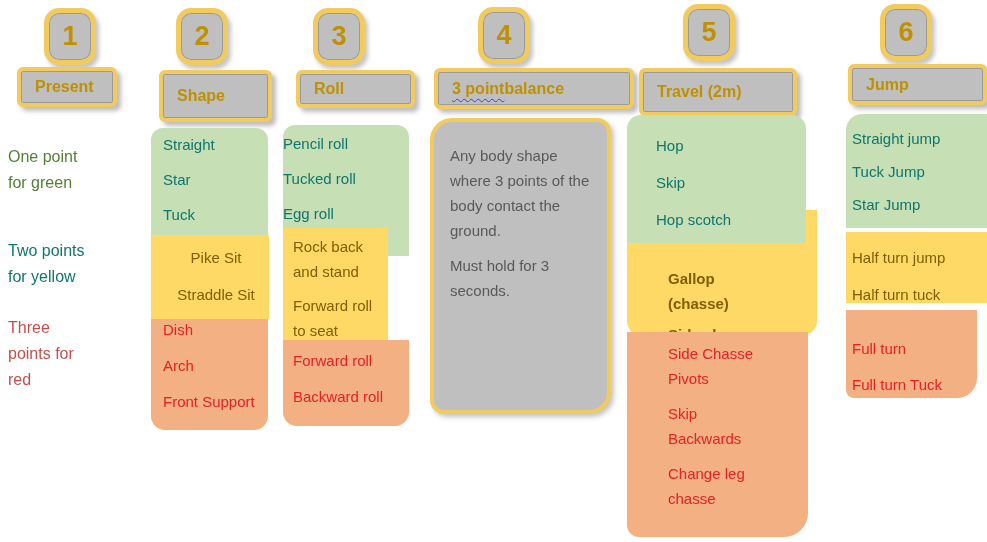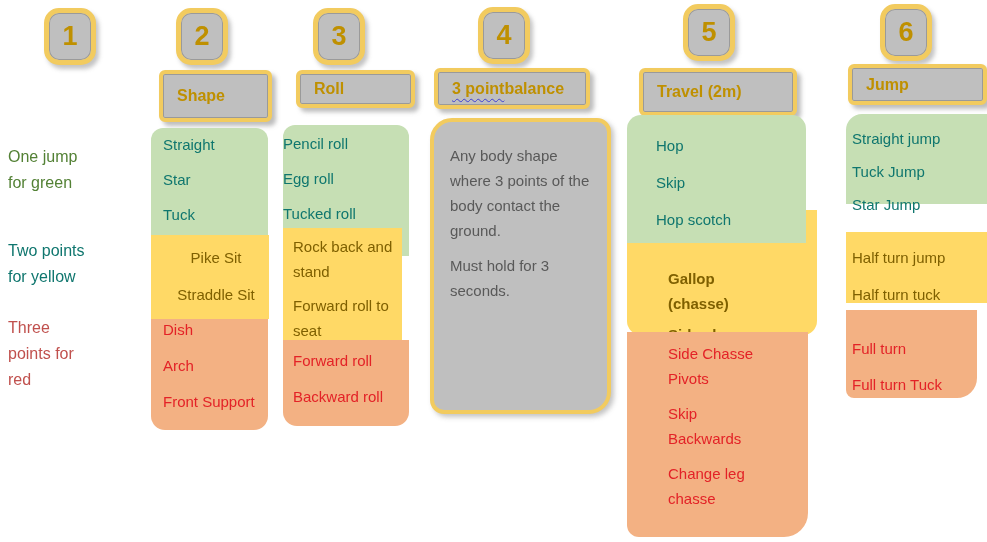--- a/index.html
+++ b/index.html
@@ -60,21 +60,24 @@
   .note-p{font-size:15px;line-height:25px;color:#595959;margin:0 0 10px 0;}
   
   .legend{position:absolute;font-size:16px;line-height:26px;}
 </style>
 </head>
 <body>
 
 <div class="stage">
 
   <div class="badge" style="left:44px;top:8px">1</div>
-  <div class="legend" style="left:8px;top:144px;width:85px;color:#538135">One jump for green</div>
+  <div class="titlebox" style="left:17px;top:67px;width:100px;height:40px">
+    <span>Present</span>
+  </div>
+  <div class="legend" style="left:8px;top:144px;width:85px;color:#538135">One point for green</div>
   <div class="legend" style="left:8px;top:238px;width:85px;color:#0f766e">Two points for yellow</div>
   <div class="legend" style="left:8px;top:315px;width:75px;color:#C0504D">Three points for red</div>
 
   <div class="badge" style="left:176px;top:8px">2</div>
   <div class="titlebox" style="left:159px;top:70px;width:113px;height:52px">
     <span>Shape</span>
   </div>
   <div class="sec green c2g" style="left:151px;top:128px;width:117px;height:107px;border-radius:12px 12px 0 0;padding:6px 0 0 12px">
     <div class="item t-green">Straight</div>
     <div class="item t-green">Star</div>
@@ -89,34 +92,34 @@
     <div class="item t-red">Arch</div>
     <div class="item t-red">Front Support</div>
   </div>
 
   <div class="badge" style="left:313px;top:8px">3</div>
   <div class="titlebox" style="left:296px;top:70px;width:119px;height:38px">
     <span>Roll</span>
   </div>
   <div class="sec green c3g" style="left:283px;top:125px;width:126px;height:131px;border-radius:12px 12px 0 0;padding:8px 0 12px 0;text-align:left">
     <div class="item t-green">Pencil roll</div>
+    <div class="item t-green">Tucked roll</div>
     <div class="item t-green">Egg roll</div>
-    <div class="item t-green">Tucked roll</div>
   </div>
-  <div class="sec yellow c3y" style="left:283px;top:228px;width:119px;height:112px;padding:6px 8px 0 10px">
+  <div class="sec yellow c3y" style="left:283px;top:228px;width:105px;height:112px;padding:6px 8px 0 10px">
     <div class="item t-olive">Rock back and stand</div>
     <div class="item t-olive">Forward roll to seat</div>
   </div>
   <div class="sec orange c3o" style="left:283px;top:340px;width:126px;height:86px;border-radius:0 0 14px 14px;padding:10px 0 0 10px">
     <div class="item t-red">Forward roll</div>
     <div class="item t-red">Backward roll</div>
   </div>
 
   <div class="badge" style="left:478px;top:7px">4</div>
-  <div class="titlebox" style="left:434px;top:68px;width:156px;height:41px">
+  <div class="titlebox" style="left:434px;top:68px;width:200px;height:41px">
     <span class="squiggle">3 point</span>
       <span> balance</span>
   </div>
   <div class="notebox" style="left:430px;top:118px;width:181px;height:296px">
     <p class="note-p">Any body shape where 3 points of the body contact the ground.</p>
     <p class="note-p">Must hold for 3 seconds.</p>
   </div>
 
   <div class="badge" style="left:683px;top:4px">5</div>
   <div class="titlebox" style="left:639px;top:68px;width:158px;height:48px">
@@ -134,21 +137,21 @@
   <div class="sec orange c5o" style="left:627px;top:332px;width:181px;height:205px;border-radius:0 0 24px 12px;padding:9px 45px 0 41px;z-index:3">
     <div class="item t-red">Side Chasse Pivots</div>
     <div class="item t-red">Skip Backwards</div>
     <div class="item t-red">Change leg chasse</div>
   </div>
 
   <div class="badge" style="left:880px;top:4px">6</div>
   <div class="titlebox" style="left:848px;top:64px;width:139px;height:41px">
     <span>Jump</span>
   </div>
-  <div class="sec green c6g" style="left:846px;top:114px;width:141px;height:90px;border-radius:16px 0 0 0;padding:14px 0 0 6px">
+  <div class="sec green c6g" style="left:846px;top:114px;width:141px;height:114px;border-radius:16px 0 0 0;padding:14px 0 0 6px">
     <div class="item t-green">Straight jump</div>
     <div class="item t-green">Tuck Jump</div>
     <div class="item t-green">Star Jump</div>
   </div>
   <div class="sec yellow c6y" style="left:846px;top:232px;width:141px;height:71px;padding:15px 8px 0 6px">
     <div class="item t-olive">Half turn jump</div>
     <div class="item t-olive">Half turn tuck</div>
   </div>
   <div class="sec orange c6o" style="left:846px;top:310px;width:131px;height:88px;border-radius:0 0 20px 8px;padding:28px 0 0 6px">
     <div class="item t-red">Full turn</div>

